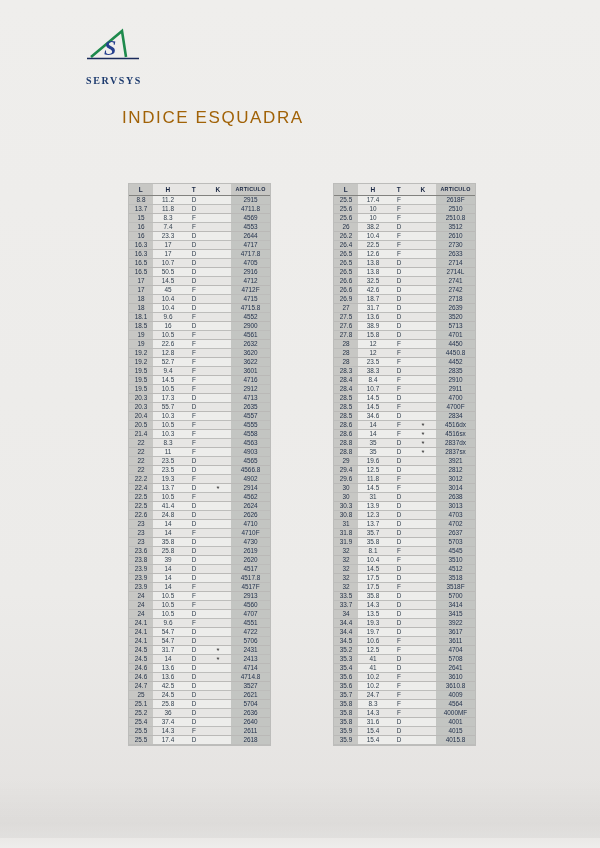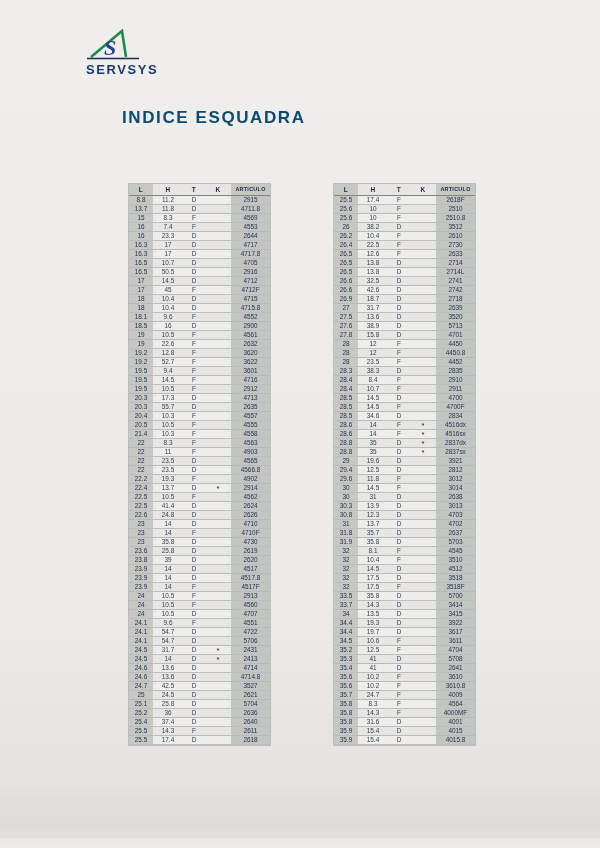--- a/index.html
+++ b/index.html
@@ -7,28 +7,28 @@
     width:600px; height:848px;
     background:linear-gradient(to bottom,#efeeec 0%,#ecebe9 70%,#e4e2e0 97%,#eeedeb 100%);
     font-family:"Liberation Sans", sans-serif;
     position:relative; overflow:hidden;
   }
   .page { position:absolute; inset:0; }
 
   .logo { position:absolute; left:84px; top:28px; width:70px; text-align:left; }
   .logo svg { display:block; }
   .logo-text {
-    font-size:13px; font-weight:bold; letter-spacing:1.6px;
-    color:#1c3a6e; margin-top:0; padding-left:2px;
+    font-size:10px; font-weight:bold; letter-spacing:1.6px;
+    color:#1c3a6e; margin-top:13px; padding-left:2px;font-family:Liberation Serif, serif;
   }
 
   .title {
     position:absolute; left:122px; top:108px;
-    font-size:17px; font-weight:700; letter-spacing:1.6px;
-    color:#0c4a6e;
+    font-size:17px; font-weight:400; letter-spacing:1.6px;
+    color:#a16207;
     text-align:center;
   }
 
   .table {
     position:absolute; top:183px; width:141px;
     background:#e7e6e4;
     border:1px solid rgba(110,110,108,0.35);
   }
   #table-left  { left:128px; }
   #table-right { left:333px; }

